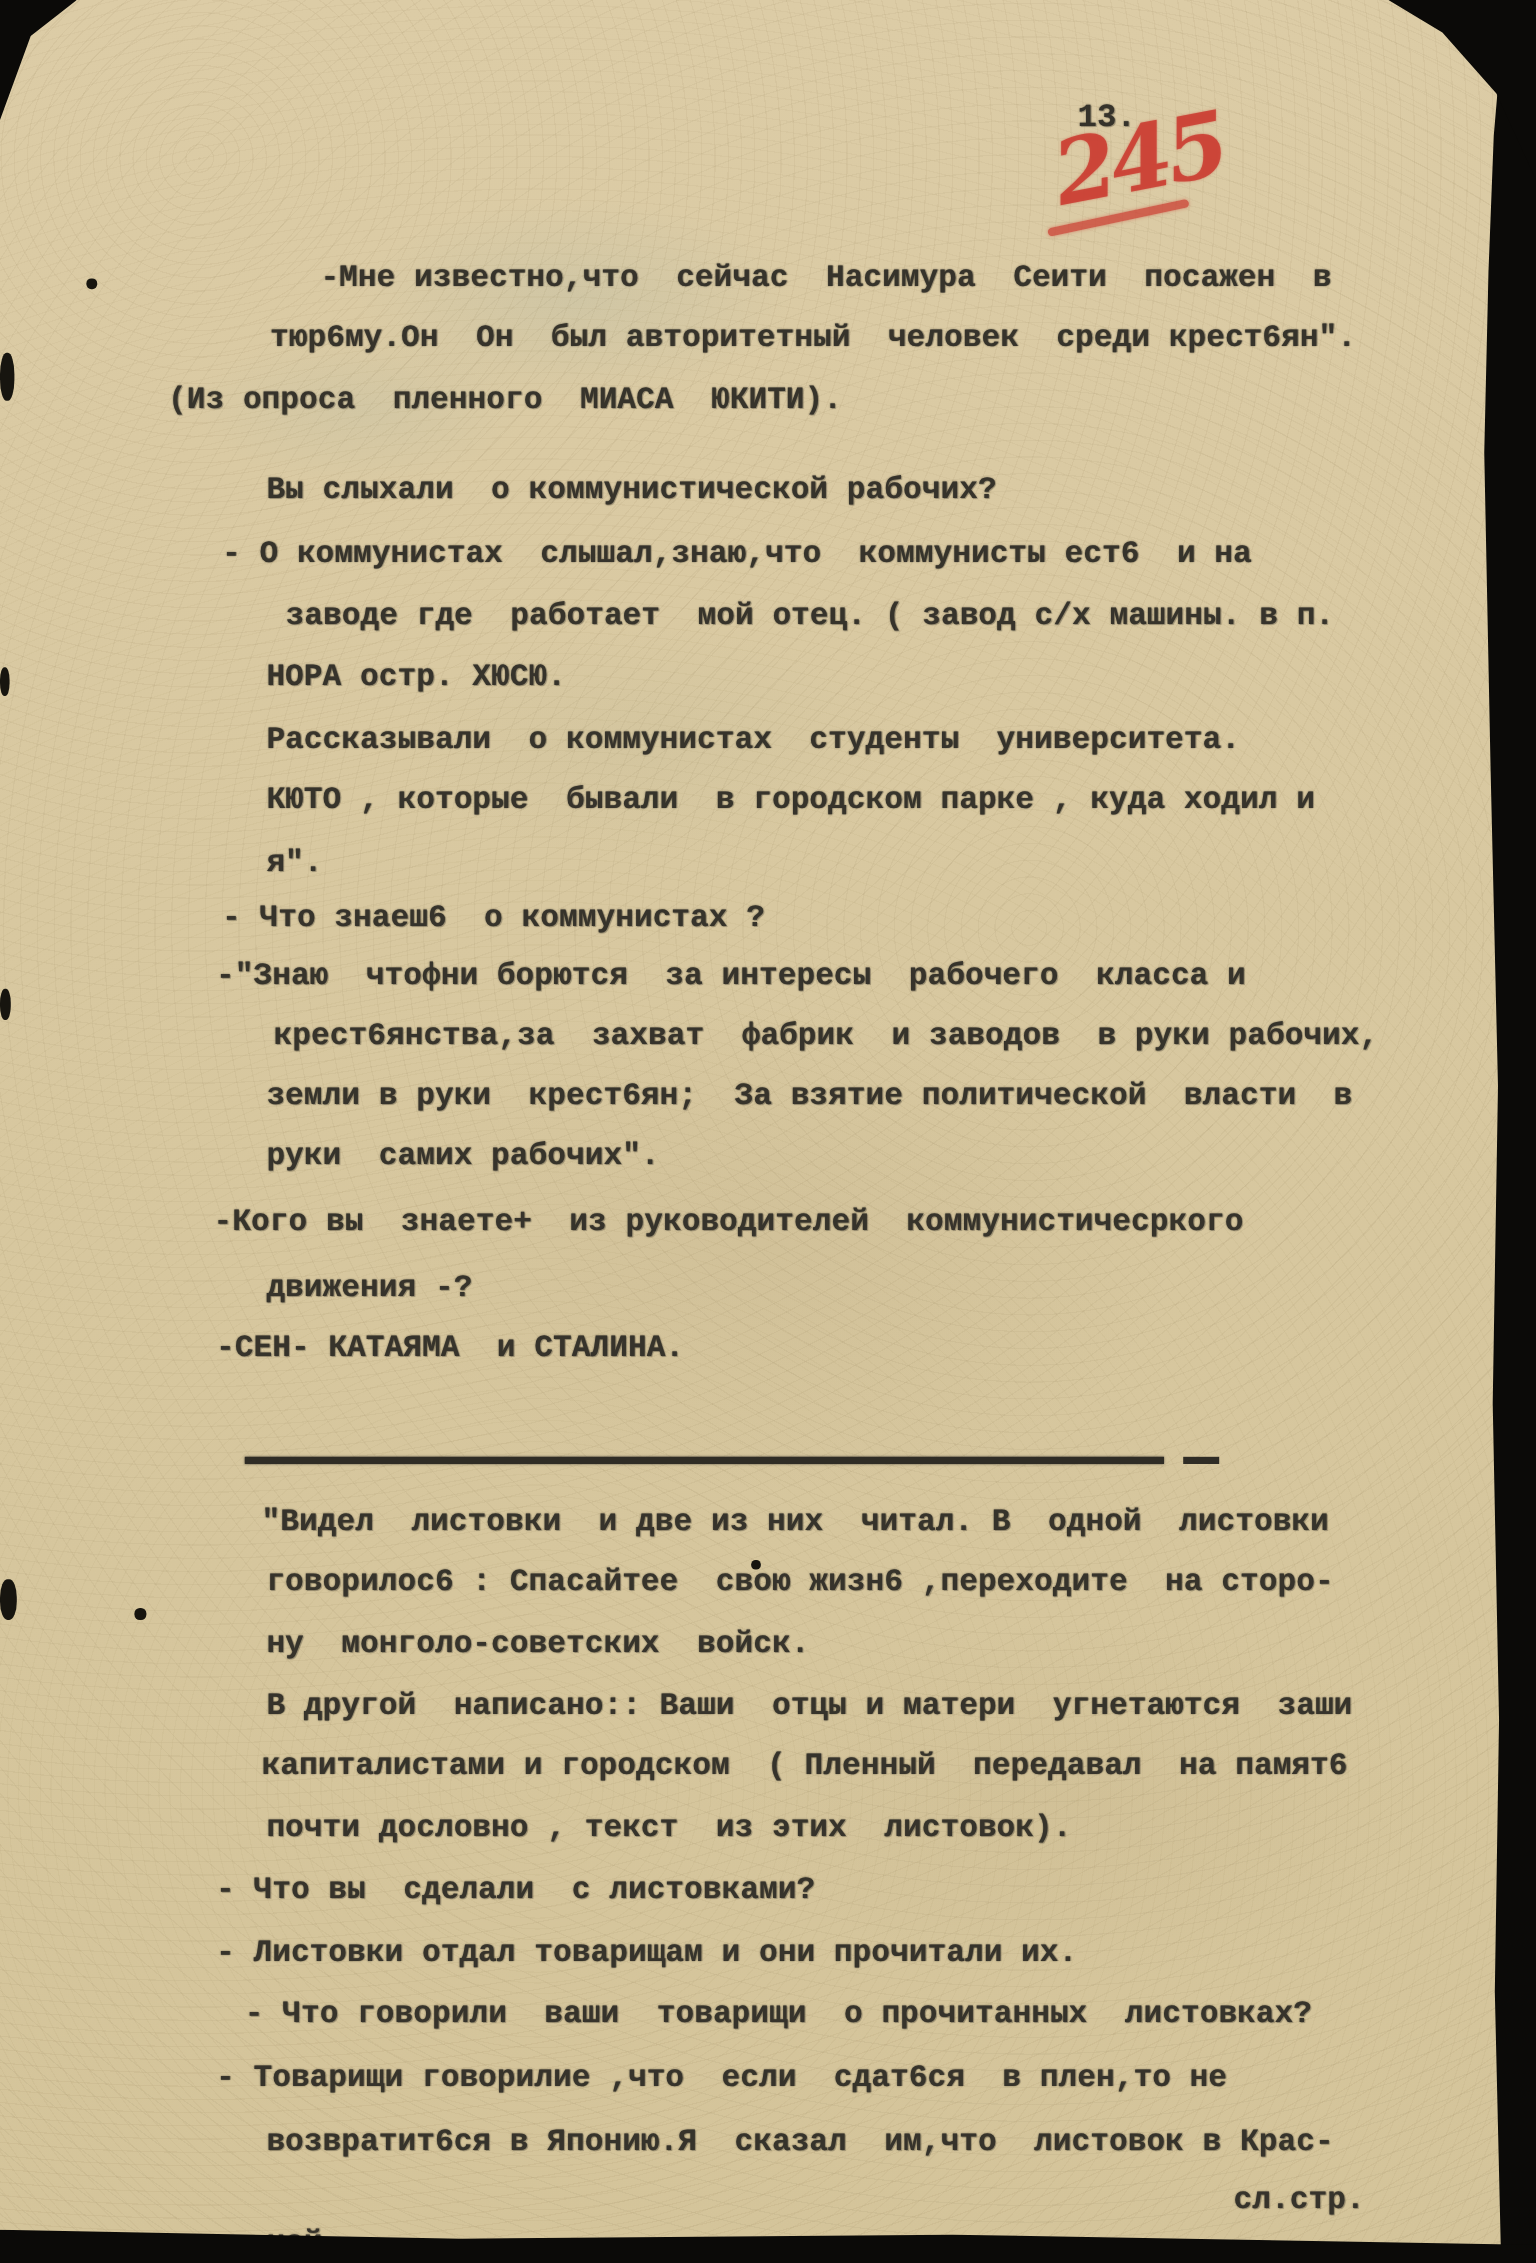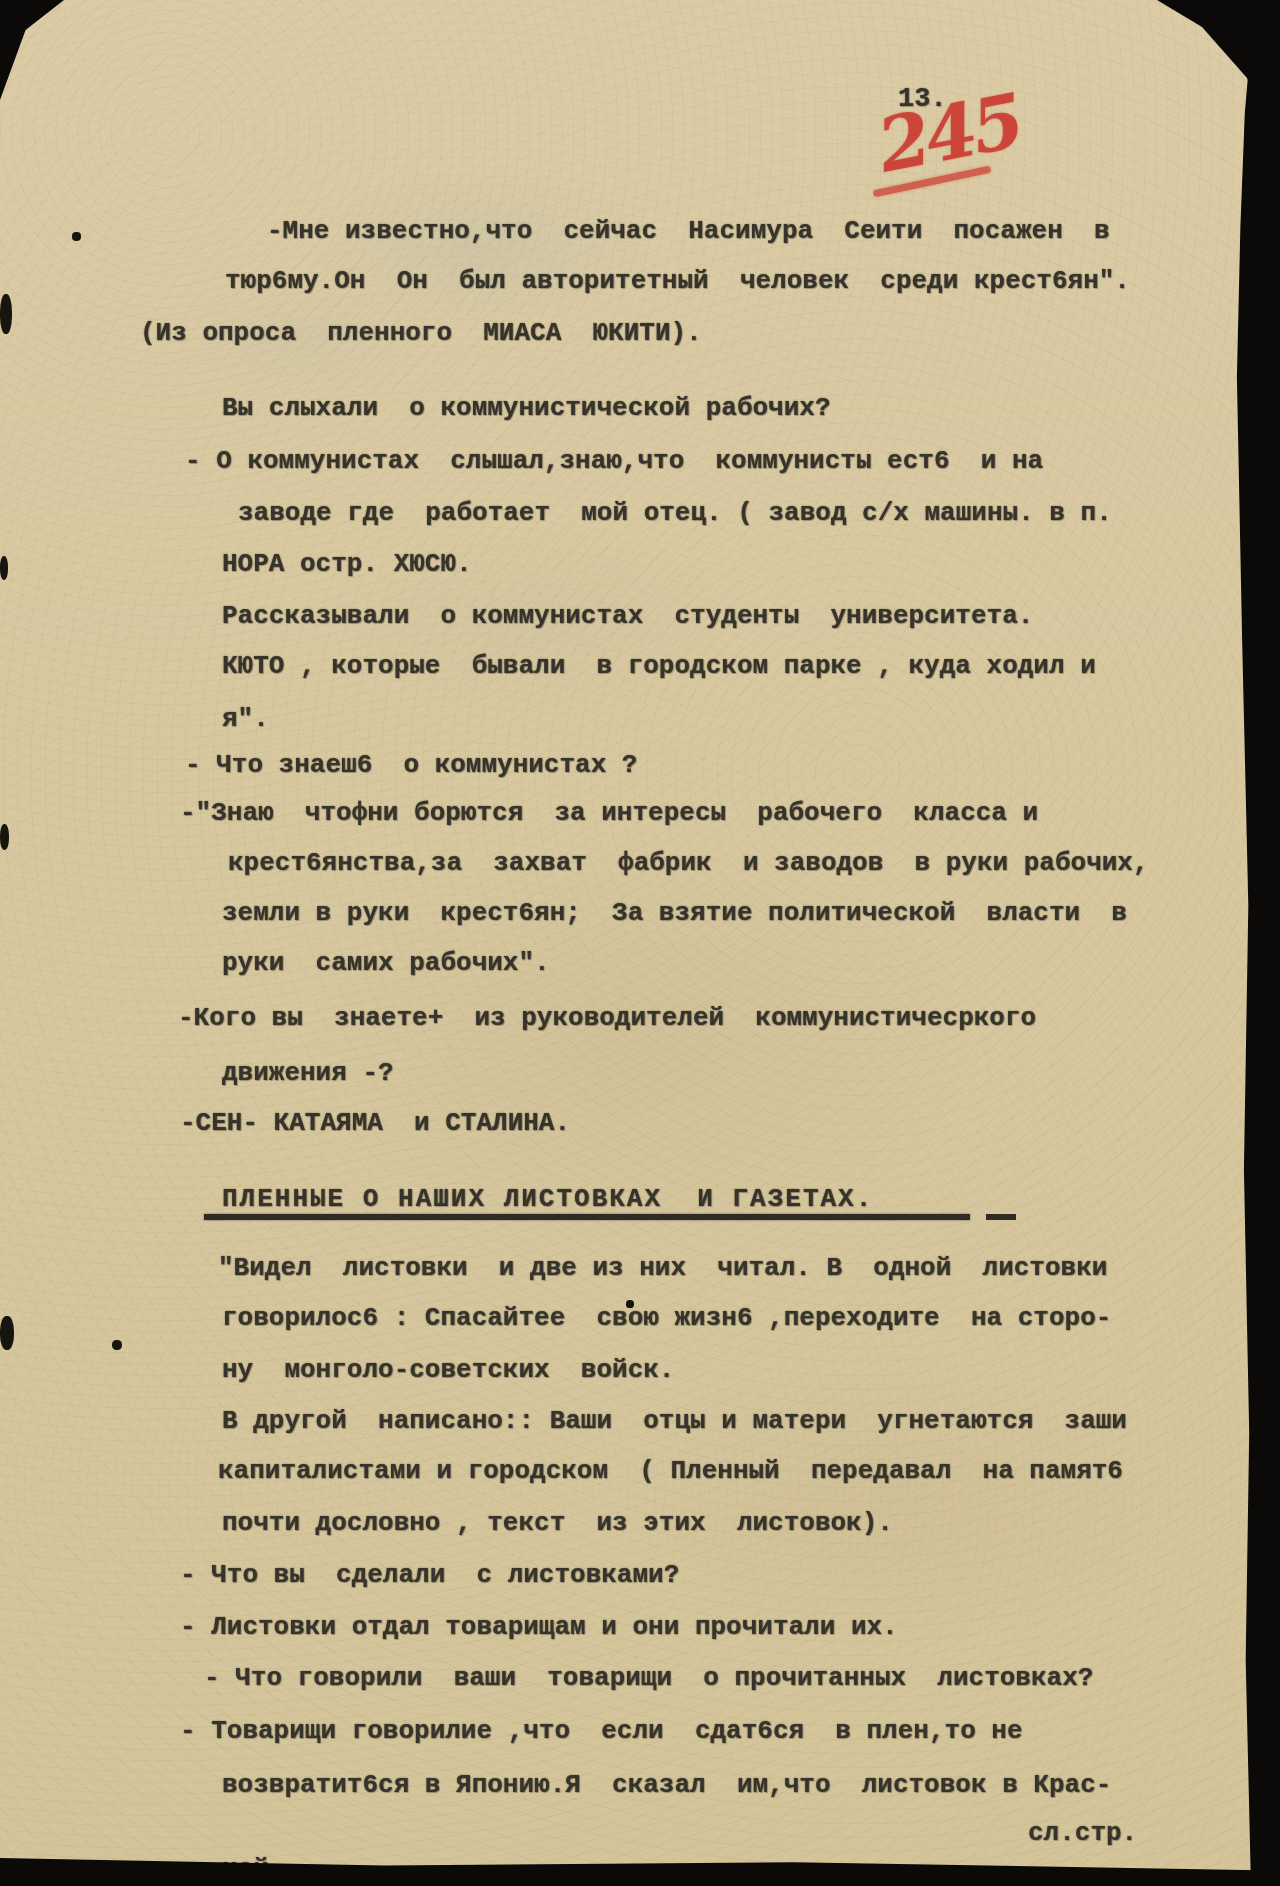--- a/index.html
+++ b/index.html
@@ -93,21 +93,20 @@
       <div class="doc-line ink" style="left: 218px; top: 1458px;">капиталистами и городском  ( Пленный  передавал  на памят6</div>
       <div class="doc-line ink" style="left: 222px; top: 1510px;">почти дословно , текст  из этих  листовок).</div>
       <div class="doc-line ink" style="left: 180px; top: 1562px;">- Что вы  сделали  с листовками?</div>
       <div class="doc-line ink" style="left: 180px; top: 1614px;">- Листовки отдал товарищам и они прочитали их.</div>
       <div class="doc-line ink" style="left: 172px; top: 1665px; margin-left: 32px;">- Что говорили  ваши  товарищи  о прочитанных  листовках?</div>
       <div class="doc-line ink" style="left: 180px; top: 1718px;">- Товарищи говорилие ,что  если  сдат6ся  в плен,то не</div>
       <div class="doc-line ink" style="left: 222px; top: 1772px;">возвратит6ся в Японию.Я  сказал  им,что  листовок в Крас-</div>
       <div class="doc-line ink" style="left: 222px; top: 1822px; margin-top: 34px;">ной</div>
     </div>
 
-  <div id="doc-heading" class="ink">ПЛЕННЫЕ О НАШИХ ЛИСТОВКАХ  И ГАЗЕТАХ.</div>
   <div id="heading-underline"></div>
   <div id="heading-underline-dash"></div>
 
   <div id="footer-note" class="ink">сл.стр.</div>
 
   <div class="edge" id="edge-right"></div>
   <div class="edge" id="corner-top-right"></div>
   <div class="edge" id="corner-top-left"></div>
   <div class="edge" id="edge-bottom"></div>
   <div class="speck" style="left:0;top:294px;width:12px;height:40px"></div>

